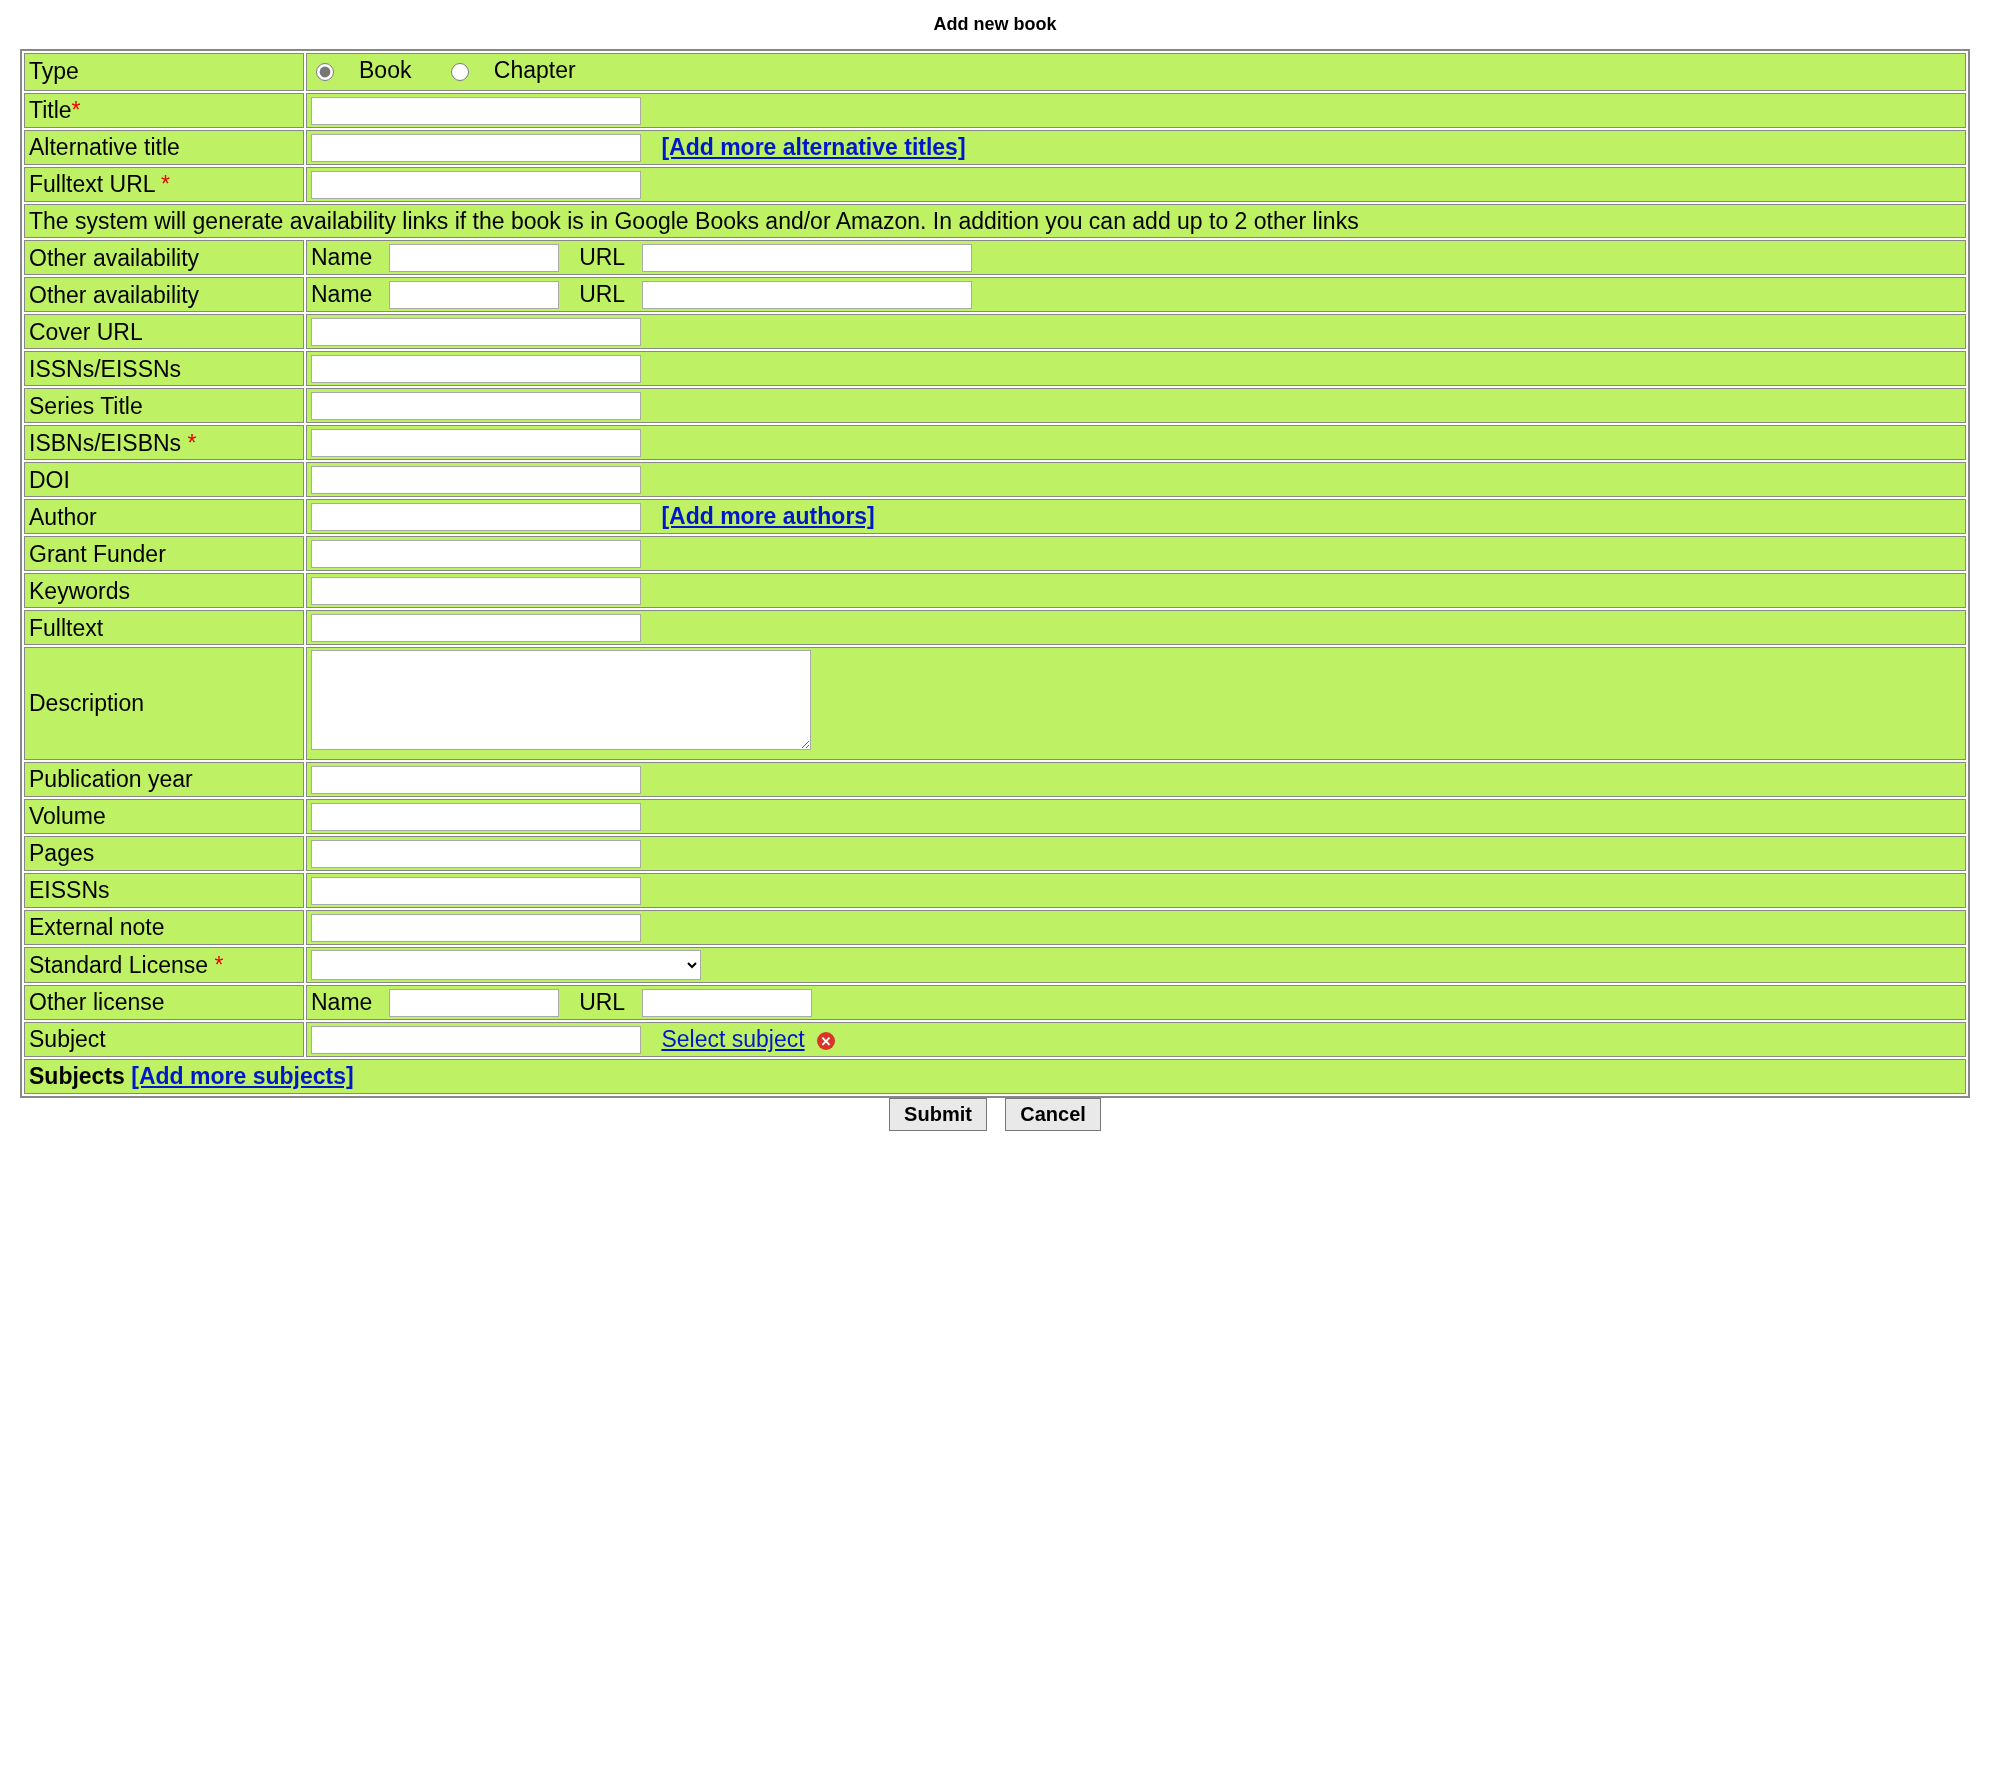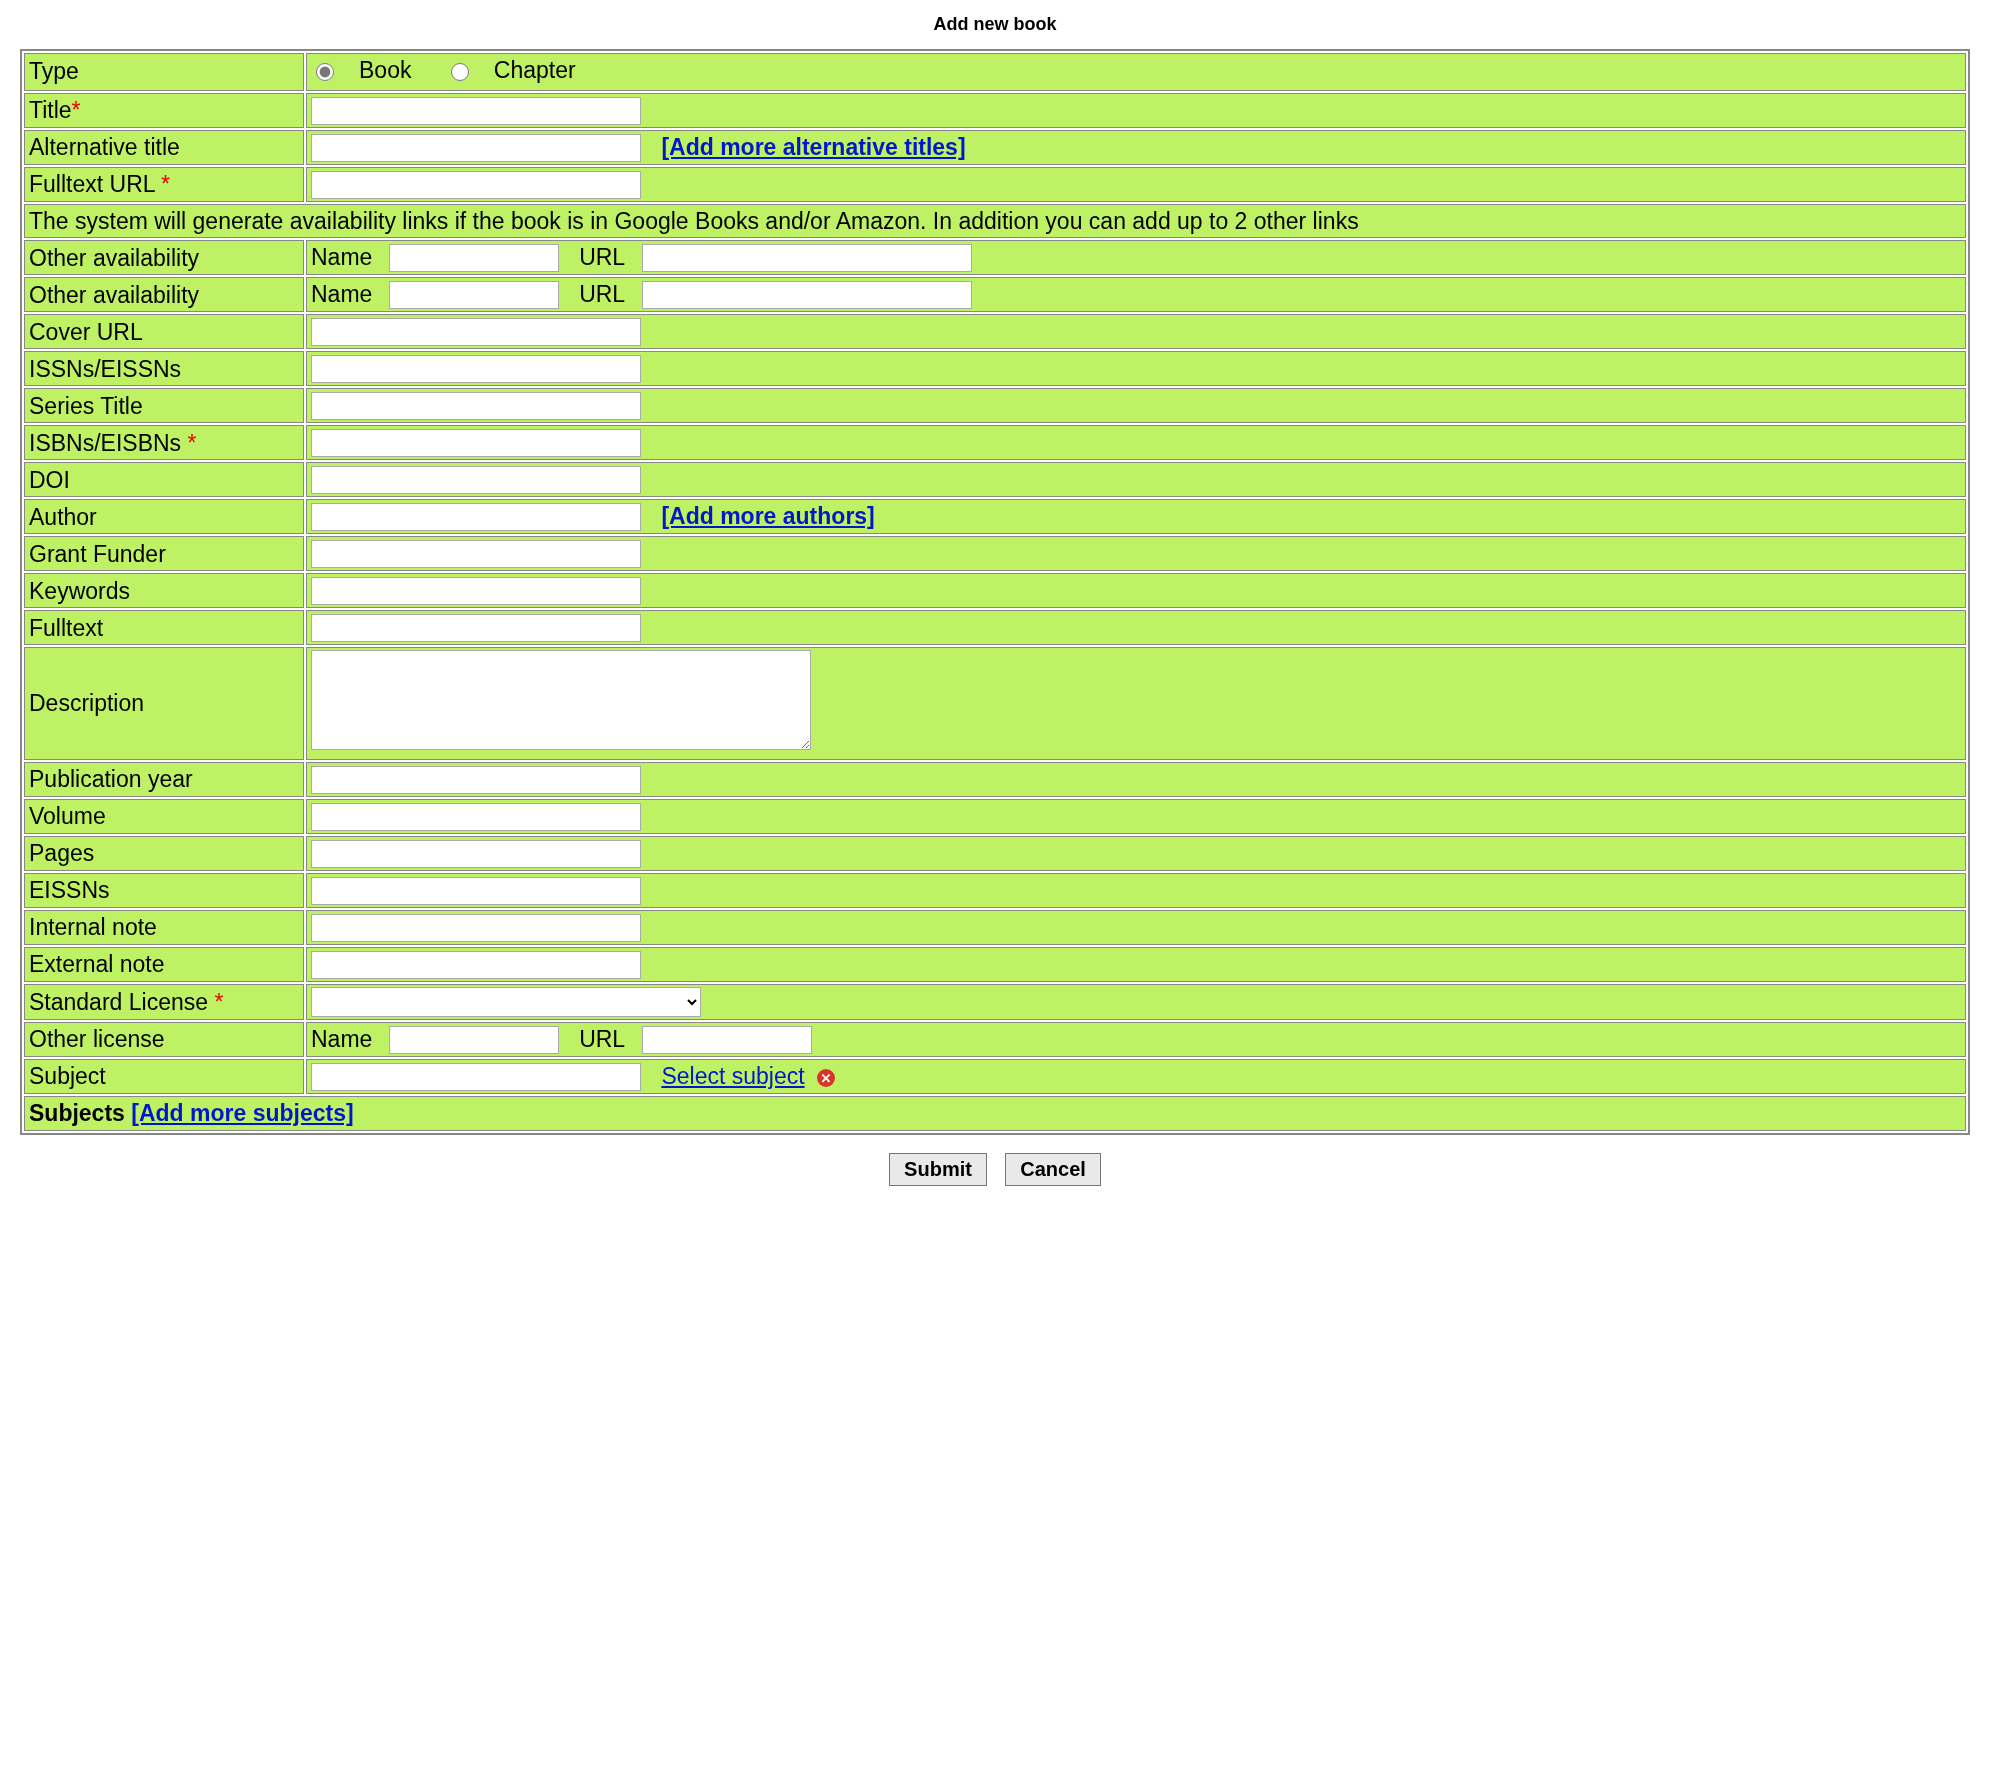--- a/index.html
+++ b/index.html
@@ -103,21 +103,20 @@
     background: #d8342a;
     color: #fff;
     font-size: 13px;
     font-weight: bold;
     vertical-align: middle;
     margin-left: 6px;
     line-height: 1;
   }
   .button-row {
     text-align: center;
-    margin-top: 18px;
   }
   button.form-btn {
     font-family: inherit;
     font-size: 20px;
     font-weight: bold;
     padding: 4px 14px;
     border: 1px solid #777;
     background: #e9e9e9;
     margin: 0 6px;
     cursor: pointer;
@@ -290,26 +289,20 @@
     </td>
   </tr>
 
   <tr>
     <td class="label-cell">EISSNs</td>
     <td>
       <input type="text" class="w-mid" value="" style="">
     </td>
   </tr>
 
-  <tr>
-    <td class="label-cell">Internal note</td>
-    <td>
-      <input type="text" class="w-mid" value="" style="">
-    </td>
-  </tr>
 
   <tr>
     <td class="label-cell">External note</td>
     <td>
       <input type="text" class="w-mid" value="" style="">
     </td>
   </tr>
 
 
   <tr>

